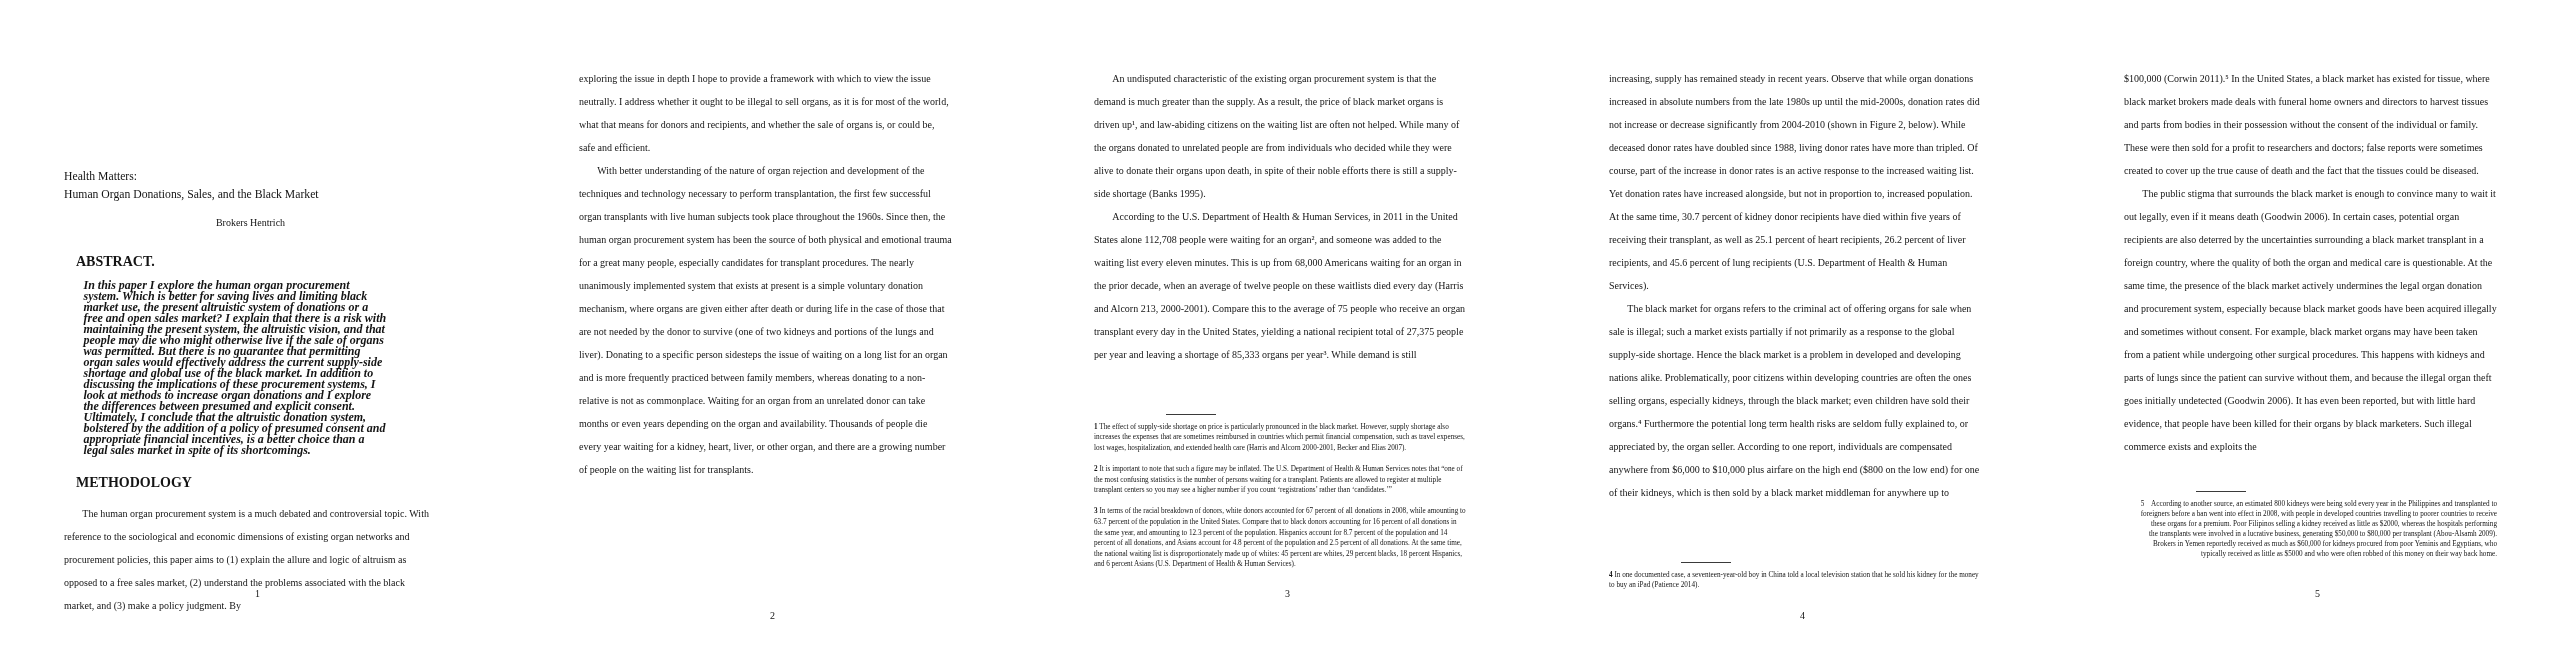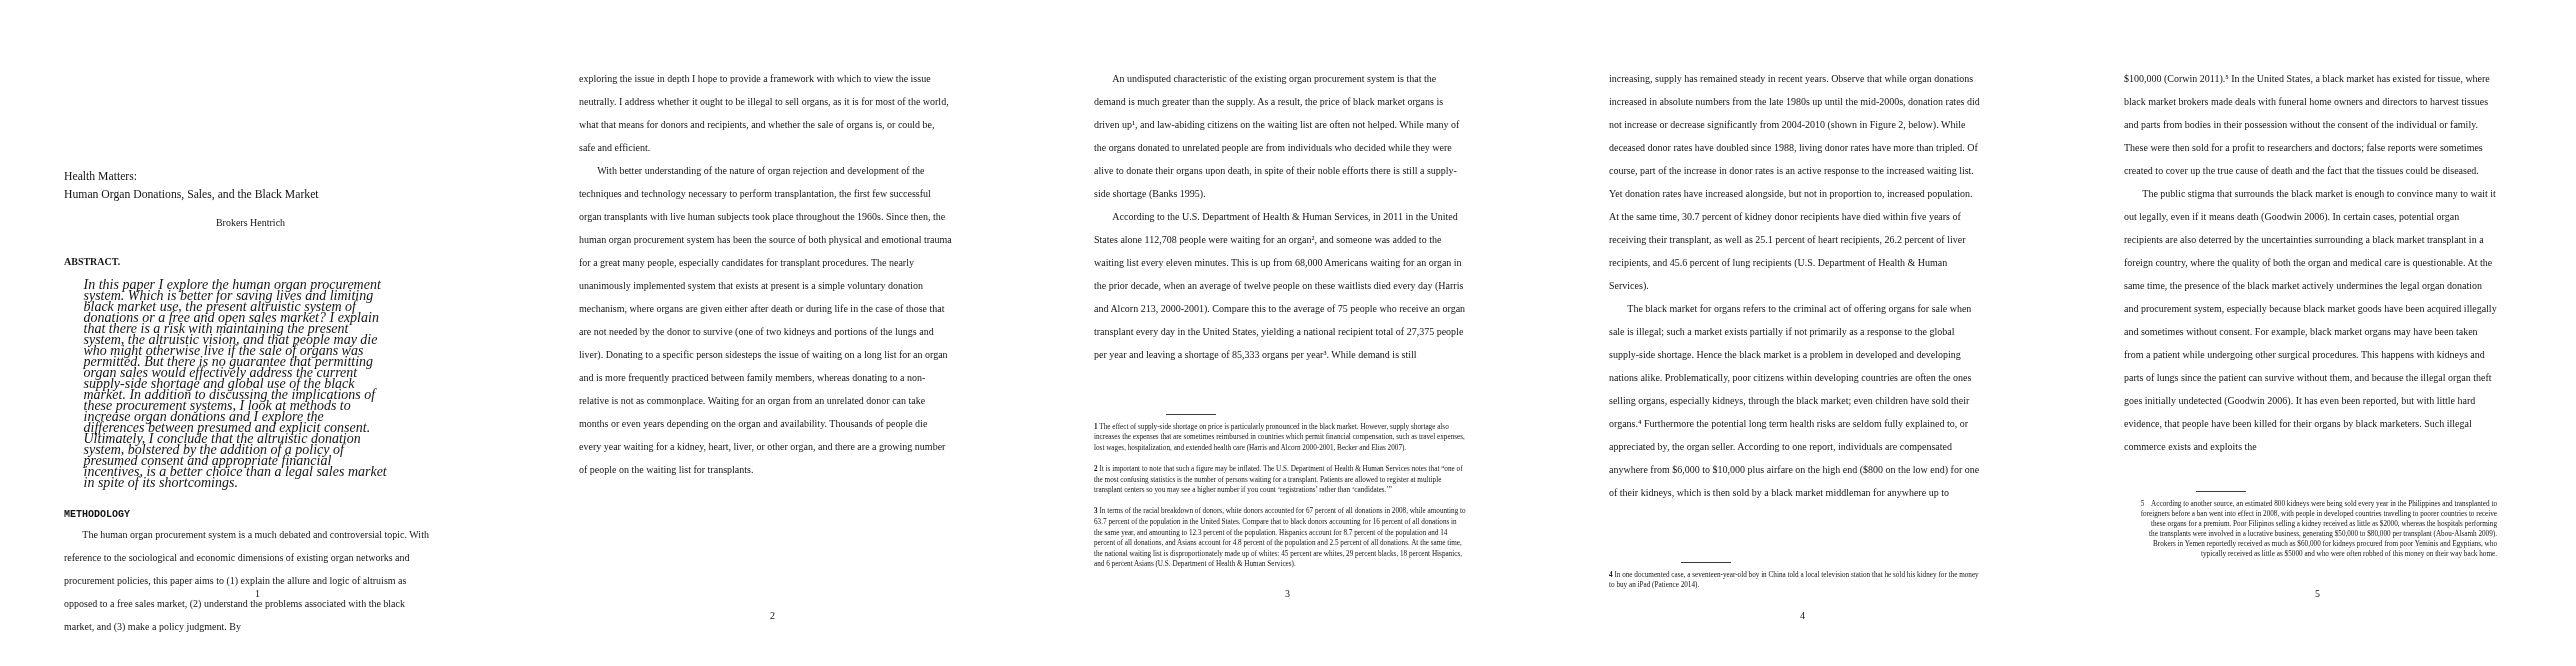--- a/index.html
+++ b/index.html
@@ -31,29 +31,29 @@
     font-size: 11.7px; font-weight: normal;
     line-height: 18px;
   }
   .title.t1 { margin-top: 168px; }
   .author {
     margin-top: 13.3px;
     font-size: 10px; line-height: 12.2px;
     text-align: center;
   }
   .heading {
-    margin: 0; padding: 0;
-    font-size: 10px; font-weight: bold; line-height: 13.3px;
+    margin: 12px; padding: 0;
+    font-size: 14px; font-weight: bold; line-height: 13.3px;
   }
   .h-abstract { margin-top: 25.6px; }
-  .h-method  { margin-top: 20px; font-family: Liberation Mono, monospace; }
+  .h-method  { margin-top: 20px; }
   .abstract {
     margin: 11px 50px 0 19.5px;
     font-style: italic;
-    font-size: 14px; line-height: 11px;
+    font-size: 12px; line-height: 11px; font-weight: bold;
   }
   .bodytext {
     margin: 0; padding: 0;
     font-size: 10px; line-height: 23px;
     text-align: left;
   }
   .bodytext.indent { text-indent: 18.3px; }
   .p1-body { margin-top: 1px; }
 
   .fnblock {

